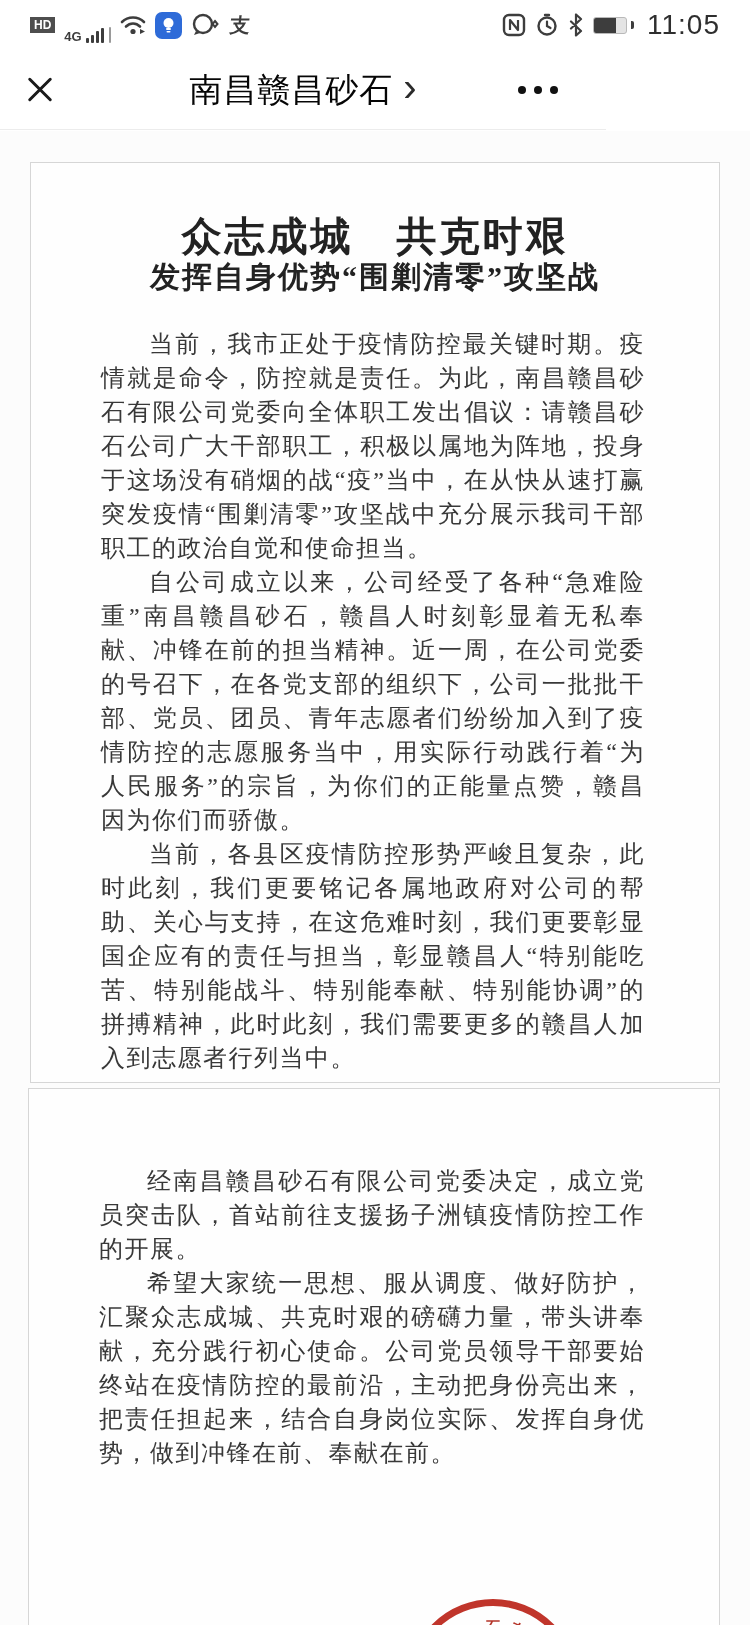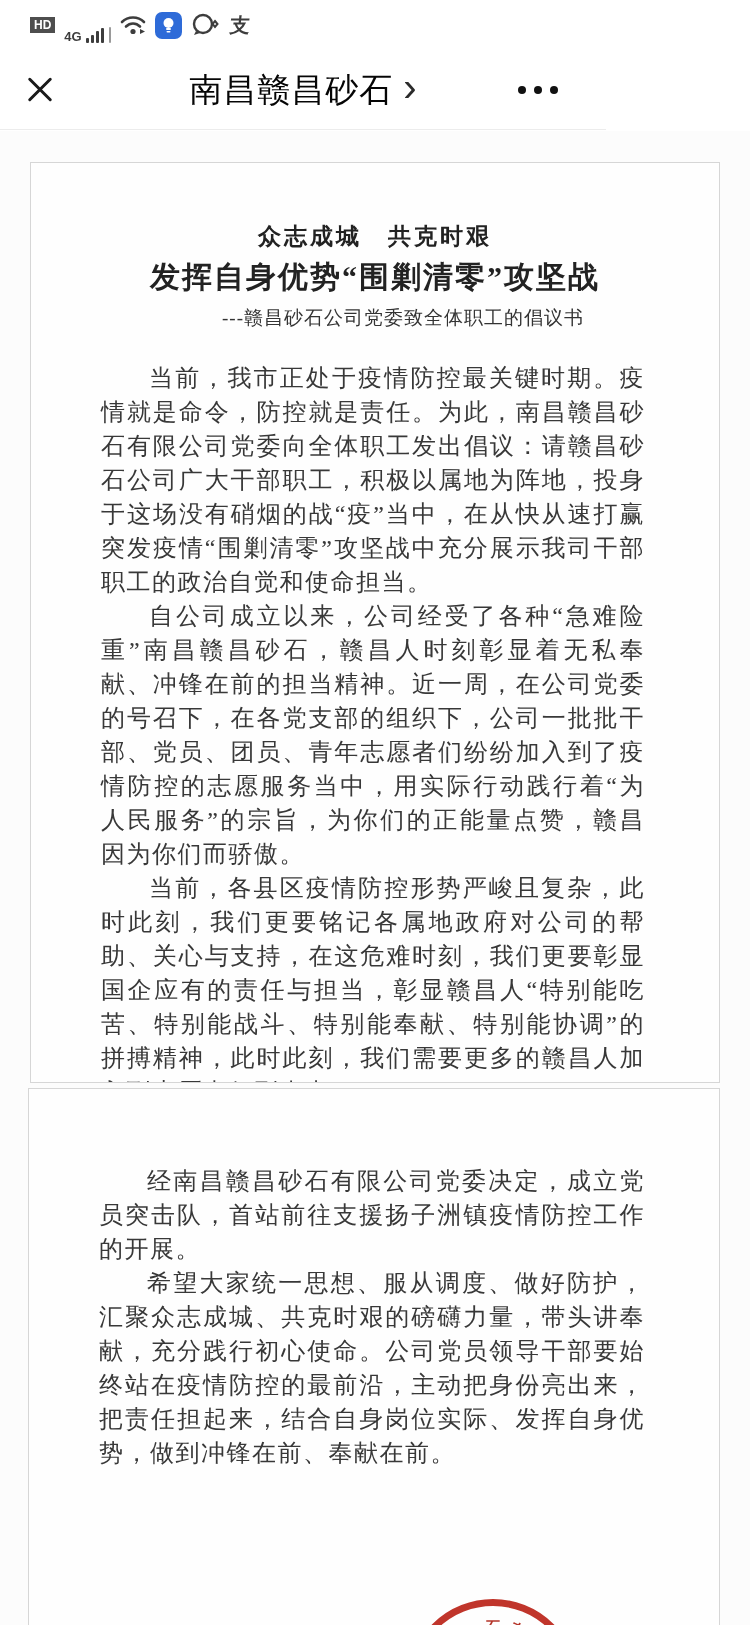--- a/index.html
+++ b/index.html
@@ -43,21 +43,21 @@
   .more-btn i { width:8px; height:8px; background:#111; border-radius:50%; }
 
   
   .canvas { position:absolute; left:0; top:131px; width:750px; height:1494px; background:#fcfcfc; }
   .page { position:absolute; background:#fefefe; border:1px solid #d6d6d6; overflow:hidden;
     font-family:"Liberation Serif","DejaVu Serif",serif; color:#343434; }
   .page1 { left:30px; top:31px; width:690px; height:921px; }
   .page2 { left:28px; top:957px; width:692px; height:700px; }
 
   .doc-title { margin-top:54px; text-align:center; font-weight:bold; color:#222;
-    font-size:23px; line-height:40px; letter-spacing:3px; }
+    font-size:40px; line-height:40px; letter-spacing:3px; }
   .doc-title2 { text-align:center; font-weight:bold; color:#222;
     font-size:30px; line-height:40px; letter-spacing:2px; }
   .doc-subtitle { margin-top:8px; text-align:center; font-size:19px; color:#333;
     letter-spacing:1px; transform:translateX(28px); }
 
   .doc-body { padding:0 74px 0 70px; }
   .doc-body p { font-size:24px; line-height:34px; letter-spacing:1.5px;
     text-align:justify; text-indent:2em; color:#383838; }
   .page1 .doc-body { margin-top:30px; }
   .page2 .doc-body { margin-top:75px; }
@@ -104,20 +104,45 @@
     <span>
       <svg class="icon-svg" width="30" height="24" viewBox="0 0 30 24">
         <circle cx="12" cy="11" r="9" fill="none" stroke="#3d3d3d" stroke-width="2.4"></circle>
         <path d="M5 18 L3 22 L9 20 Z" fill="#3d3d3d"></path>
         <path d="M24 8 L26.5 11 L24 14 L21.5 11 Z" fill="none" stroke="#3d3d3d" stroke-width="2"></path>
       </svg>
     </span>
     <span class="alipay">支</span>
   </div>
 
+  <div class="sb-right">
+    <span>
+      <svg class="icon-svg" width="24" height="24" viewBox="0 0 24 24">
+        <rect x="2" y="2" width="20" height="20" rx="5" fill="none" stroke="#3d3d3d" stroke-width="2.4"></rect>
+        <path d="M8 17 L8 7 L16 17 L16 7" fill="none" stroke="#3d3d3d" stroke-width="2.2" stroke-linejoin="round"></path>
+      </svg>
+    </span>
+    <span>
+      <svg class="icon-svg" width="24" height="24" viewBox="0 0 24 24">
+        <circle cx="12" cy="13" r="8.5" fill="none" stroke="#3d3d3d" stroke-width="2.4"></circle>
+        <path d="M12 8.5 L12 13 L15.5 15" fill="none" stroke="#3d3d3d" stroke-width="2.2" stroke-linecap="round"></path>
+        <path d="M10 2 L14 2" stroke="#3d3d3d" stroke-width="2.4" stroke-linecap="round"></path>
+      </svg>
+    </span>
+    <span>
+      <svg class="icon-svg" width="16" height="24" viewBox="0 0 16 24">
+        <path d="M8 1.5 L8 22.5 M8 1.5 L13 6 L3 15.5 M8 22.5 L13 18 L3 8.5" fill="none" stroke="#3d3d3d" stroke-width="2.2" stroke-linejoin="round" stroke-linecap="round"></path>
+      </svg>
+    </span>
+    <span class="battery">
+        <span class="battery-fill"></span>
+      </span>
+    <span class="battery-nub"></span>
+    <span class="time">11:05</span>
+  </div>
 </div>
 
 <div class="nav-bar">
   <div class="close-btn">
       <span></span>
       <span></span>
     </div>
   <div class="nav-title-wrap">
     <span class="nav-title">南昌赣昌砂石</span>
     <span class="nav-chevron">›</span>
@@ -127,21 +152,20 @@
       <i></i>
       <i></i>
     </div>
 </div>
 
 <div class="canvas">
 
   <div class="page page1">
     <div class="doc-title">众志成城　共克时艰</div>
     <div class="doc-title2">发挥自身优势“围剿清零”攻坚战</div>
-    <div class="doc-subtitle">---赣昌砂石公司党委致全体职工的倡议书</div>
     <div class="doc-body">
       <p>当前，我市正处于疫情防控最关键时期。疫情就是命令，防控就是责任。为此，南昌赣昌砂石有限公司党委向全体职工发出倡议：请赣昌砂石公司广大干部职工，积极以属地为阵地，投身于这场没有硝烟的战“疫”当中，在从快从速打赢突发疫情“围剿清零”攻坚战中充分展示我司干部职工的政治自觉和使命担当。</p>
       <p>自公司成立以来，公司经受了各种“急难险重”南昌赣昌砂石，赣昌人时刻彰显着无私奉献、冲锋在前的担当精神。近一周，在公司党委的号召下，在各党支部的组织下，公司一批批干部、党员、团员、青年志愿者们纷纷加入到了疫情防控的志愿服务当中，用实际行动践行着“为人民服务”的宗旨，为你们的正能量点赞，赣昌因为你们而骄傲。</p>
       <p>当前，各县区疫情防控形势严峻且复杂，此时此刻，我们更要铭记各属地政府对公司的帮助、关心与支持，在这危难时刻，我们更要彰显国企应有的责任与担当，彰显赣昌人“特别能吃苦、特别能战斗、特别能奉献、特别能协调”的拼搏精神，此时此刻，我们需要更多的赣昌人加入到志愿者行列当中。</p>
     </div>
   </div>
 
   <div class="page page2">
     <div class="doc-body">
       <p>经南昌赣昌砂石有限公司党委决定，成立党员突击队，首站前往支援扬子洲镇疫情防控工作的开展。</p>

